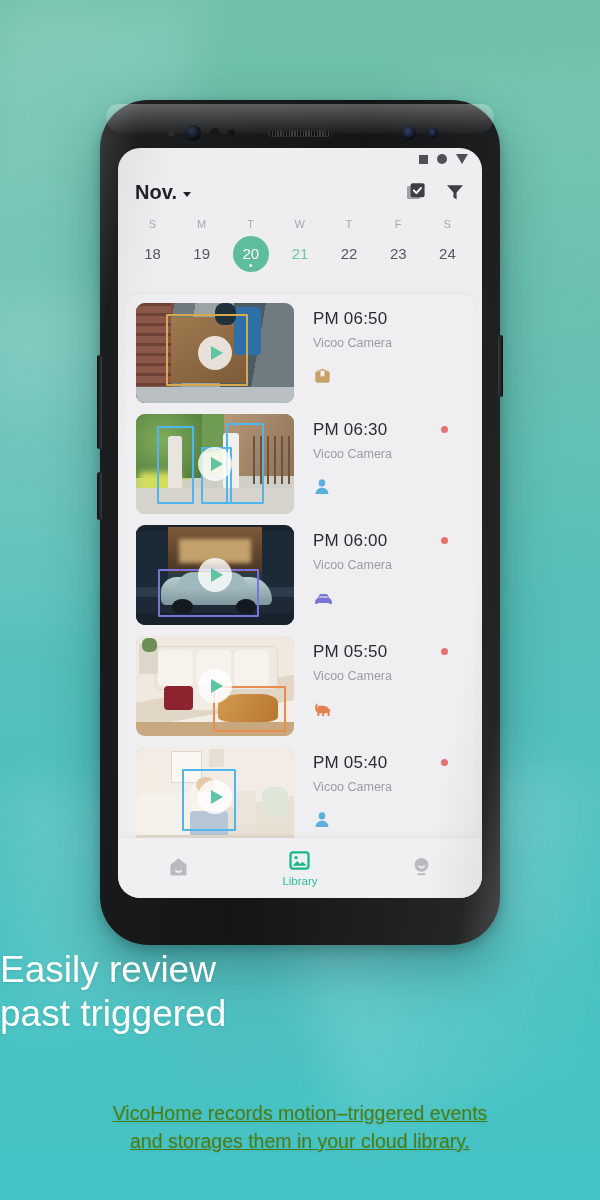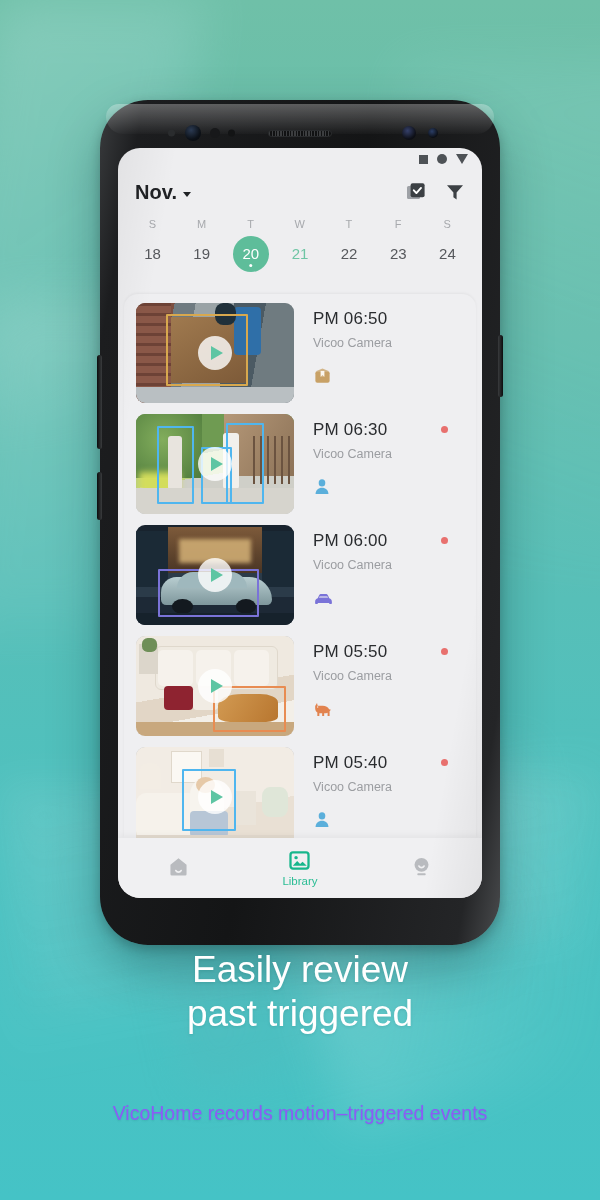--- a/index.html
+++ b/index.html
@@ -124,25 +124,25 @@
   .evdot { position:absolute; right:16px; top:12px; width:7px; height:7px; border-radius:50%; background:#e8706e; }
   .evtag { margin-top:15px; height:22px; display:flex; align-items:center; }
 
   
   .navbar { flex:0 0 60px; background:#f0f0f2; display:flex; align-items:center;
             position:relative; z-index:20; box-shadow:0 -3px 7px rgba(0,0,0,.045); }
   .navitem { flex:1; display:flex; flex-direction:column; align-items:center; justify-content:center; gap:3px; }
   .navlabel { font-size:11.5px; color:#2bbd95; }
 
   
-  .headline { position:absolute; left:0; right:0; top:948px; text-align:center; color:#fff;
+  .headline { position:absolute; left:0; right:0; top:948px; text-align:left; color:#fff;
               font-size:37px; line-height:1.20; font-weight:normal;
               text-shadow:0 1px 3px rgba(0,60,60,.13); }
-  .subcopy { position:absolute; left:0; right:0; top:1100px; text-align:center; color:#8b5cf6;
-             font-size:19.5px; line-height:1.42; text-shadow:0 1px 2px rgba(0,60,60,.12); }
+  .subcopy { position:absolute; left:0; right:0; top:1100px; text-align:center; color:#4d7c0f;
+             font-size:19.5px; line-height:1.42; text-shadow:0 1px 2px rgba(0,60,60,.12);text-decoration:underline; }
 </style>
 </head>
 <body>
 
 <div class="bg-layer">
   <div class="bg-shape bgA"></div>
   <div class="bg-shape bgB"></div>
   <div class="bg-shape bgC"></div>
   <div class="bg-shape bgF"></div>
   <div class="bg-shape bgG"></div>
@@ -430,13 +430,14 @@
     <div class="screen-shade"></div>
   </div>
 </div>
 
 <div class="headline">
   <div>Easily review</div>
   <div>past triggered</div>
 </div>
 <div class="subcopy">
   <div>VicoHome records motion–triggered events</div>
+  <div>and storages them in your cloud library.</div>
 </div>
 
 </body></html>

